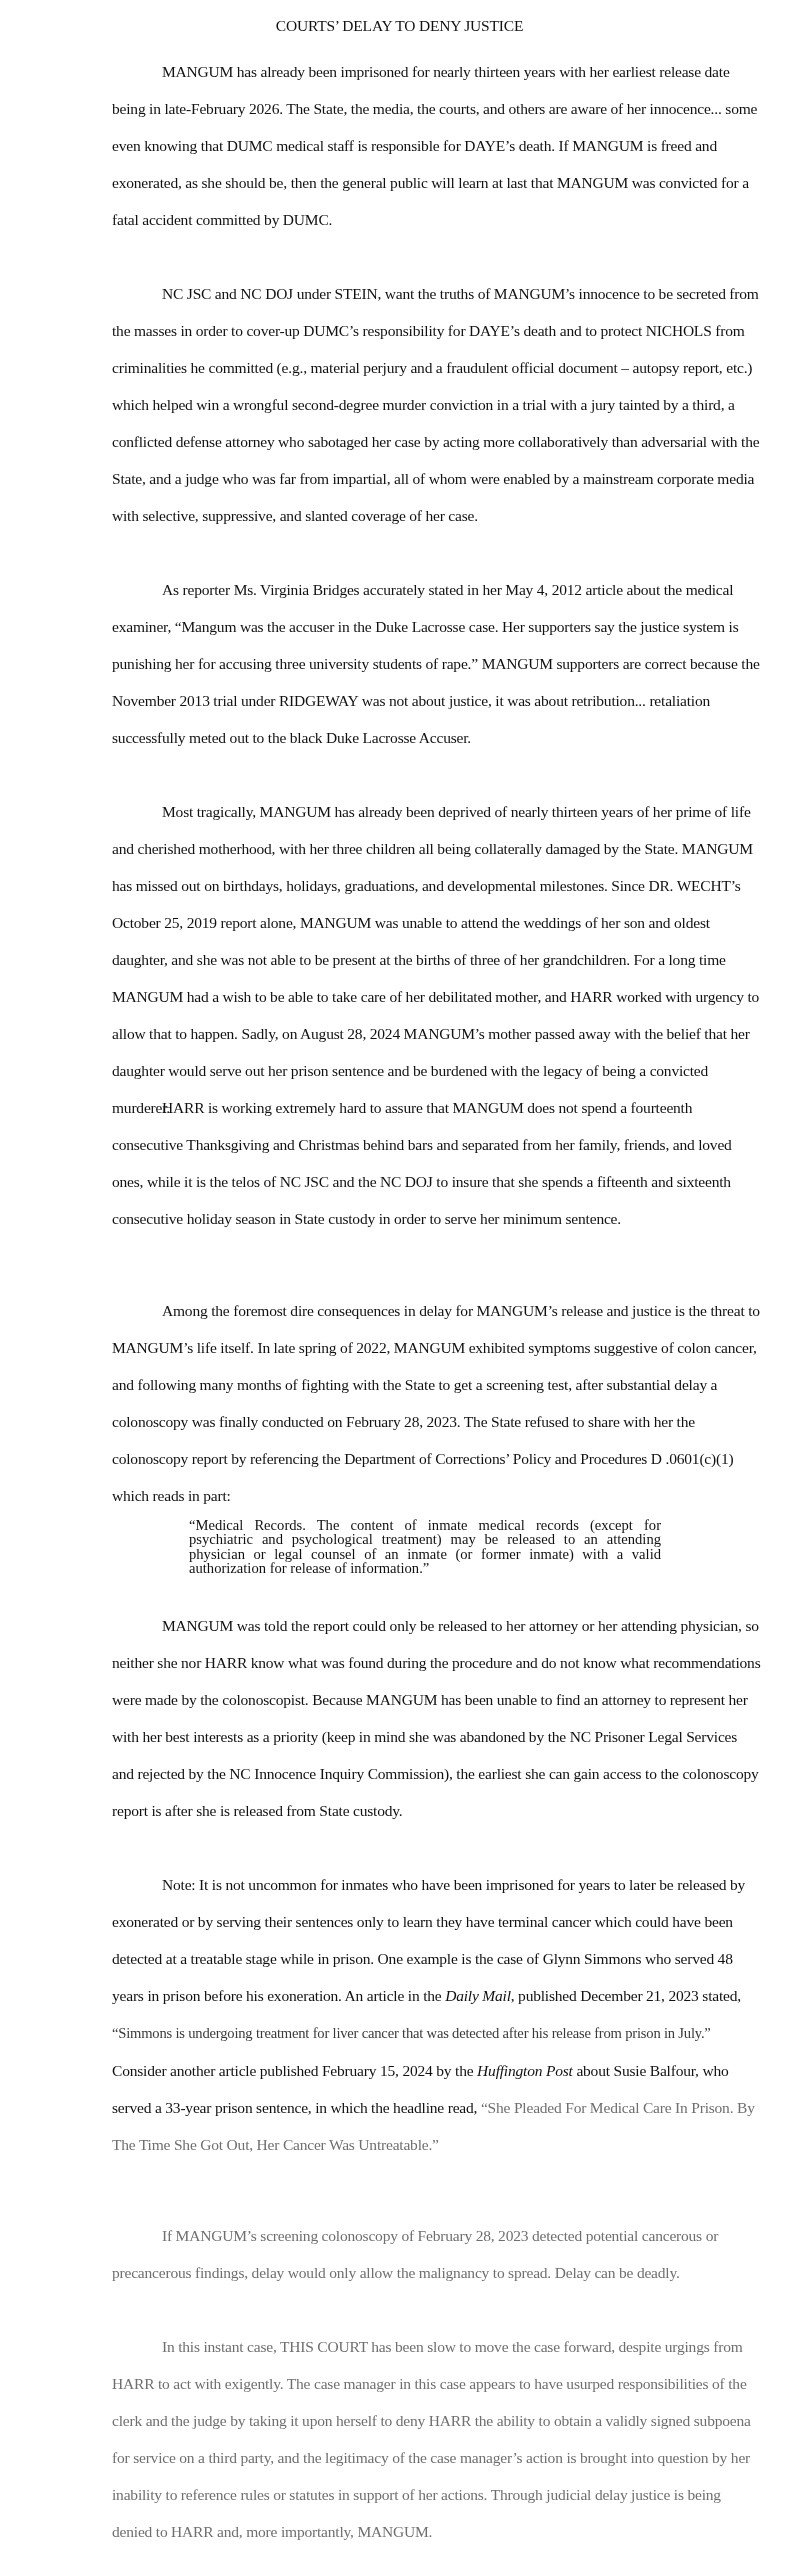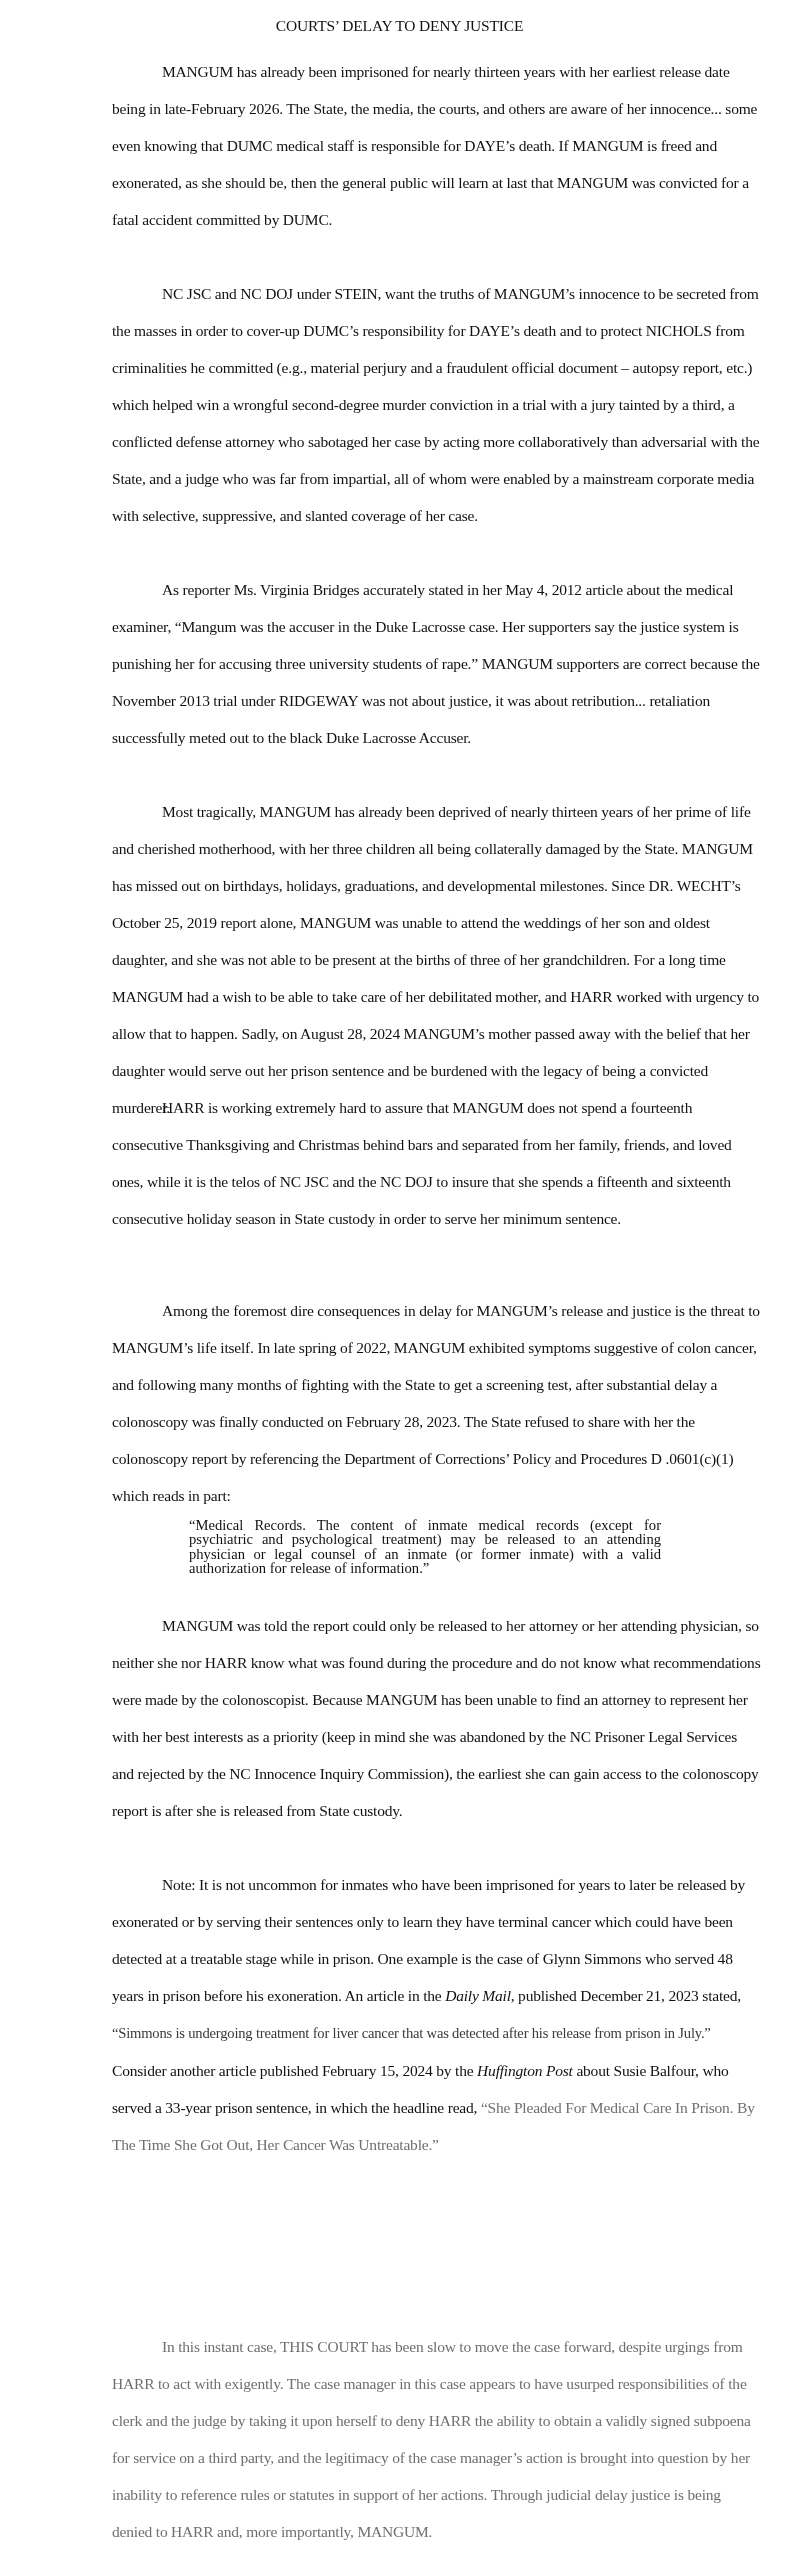--- a/index.html
+++ b/index.html
@@ -45,17 +45,18 @@
   <p class="para" style="top:1073px;">HARR is working extremely hard to assure that MANGUM does not spend a fourteenth consecutive Thanksgiving and Christmas behind bars and separated from her family, friends, and loved ones, while it is the telos of NC JSC and the NC DOJ to insure that she spends a fifteenth and sixteenth consecutive holiday season in State custody in order to serve her minimum sentence.</p>
 
   <p class="para" style="top:1276px;">Among the foremost dire consequences in delay for MANGUM’s release and justice is the threat to MANGUM’s life itself.  In late spring of 2022, MANGUM exhibited symptoms suggestive of colon cancer, and following many months of fighting with the State to get a screening test, after substantial delay a colonoscopy was finally conducted on February 28, 2023.  The State refused to share with her the colonoscopy report by referencing the Department of Corrections’ Policy and Procedures D .0601(c)(1) which reads in part:</p>
 
   <p class="blockquote">“Medical Records.  The content of inmate medical records (except for psychiatric and psychological treatment) may be released to an attending physician or legal counsel of an inmate (or former inmate) with a valid authorization for release of information.”</p>
 
   <p class="para" style="top:1591px;">MANGUM was told the report could only be released to her attorney or her attending physician, so neither she nor HARR know what was found during the procedure and do not know what recommendations were made by the colonoscopist.  Because MANGUM has been unable to find an attorney to represent her with her best interests as a priority (keep in mind she was abandoned by the NC Prisoner Legal Services and rejected by the NC Innocence Inquiry Commission), the earliest she can gain access to the colonoscopy report is after she is released from State custody.</p>
 
   <p class="para" style="top:1850px;"><span>Note:  It is not uncommon for inmates who have been imprisoned for years to later be released by exonerated or by serving their sentences only to learn they have terminal cancer which could have been detected at a treatable stage while in prison.  One example is the case of Glynn Simmons who served 48 years in prison before his exoneration.  An article in the </span><em>Daily Mail</em><span>, published December 21, 2023 stated, </span><span class="quote-inline">“Simmons is undergoing treatment for liver cancer that was detected after his release from prison in July.”</span><span>   Consider another article published February 15, 2024 by the </span><em>Huffington Post</em><span> about Susie Balfour, who served a 33-year prison sentence, in which the headline read, </span><span class="quote-gray">“She Pleaded For Medical Care In Prison.  By The Time She Got Out, Her Cancer Was Untreatable.”</span></p>
 
+  <p class="para gray" style="top:2201px;">If MANGUM’s screening colonoscopy of February 28, 2023 detected potential cancerous or precancerous findings, delay would only allow the malignancy to spread.  Delay can be deadly.</p>
 
   <p class="para gray" style="top:2312px;">In this instant case, THIS COURT has been slow to move the case forward, despite urgings from HARR to act with exigently.  The case manager in this case appears to have usurped responsibilities of the clerk and the judge by taking it upon herself to deny HARR the ability to obtain a validly signed subpoena for service on a third party, and the legitimacy of the case manager’s action is brought into question by her inability to reference rules or statutes in support of her actions.  Through judicial delay justice is being denied to HARR and, more importantly, MANGUM.</p>
 
 </div>
 
 
 </body></html>

